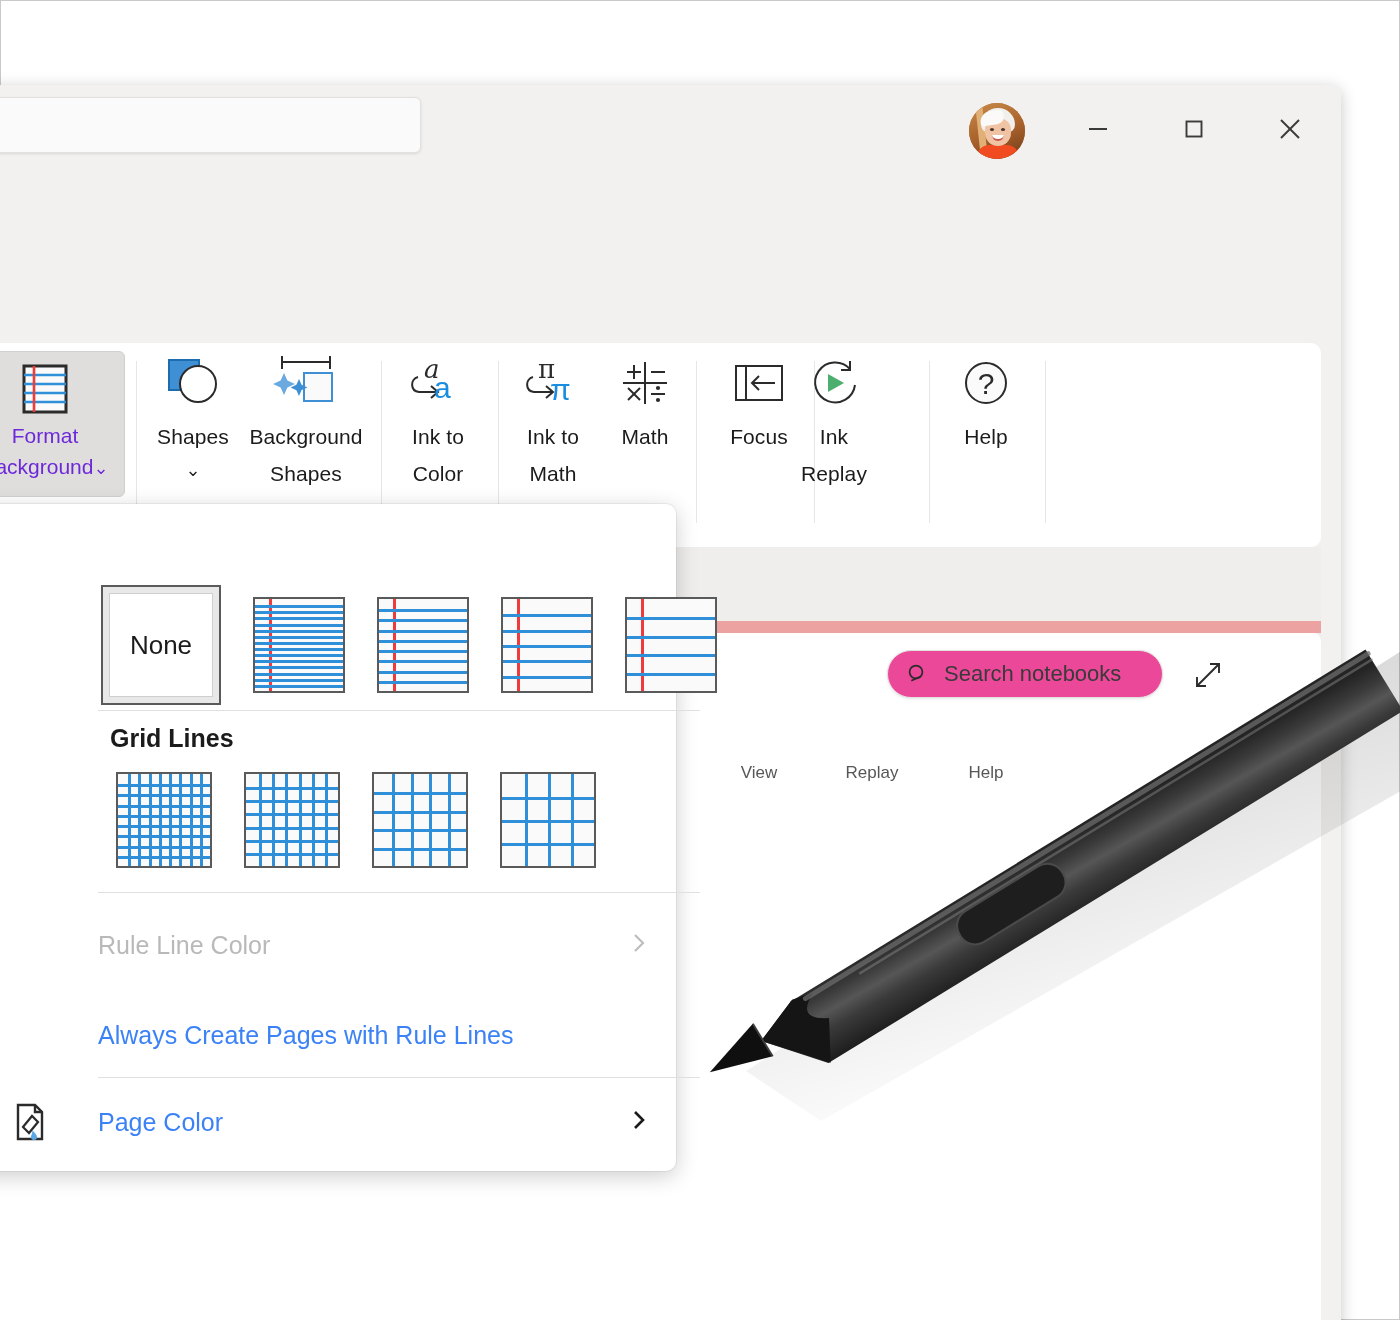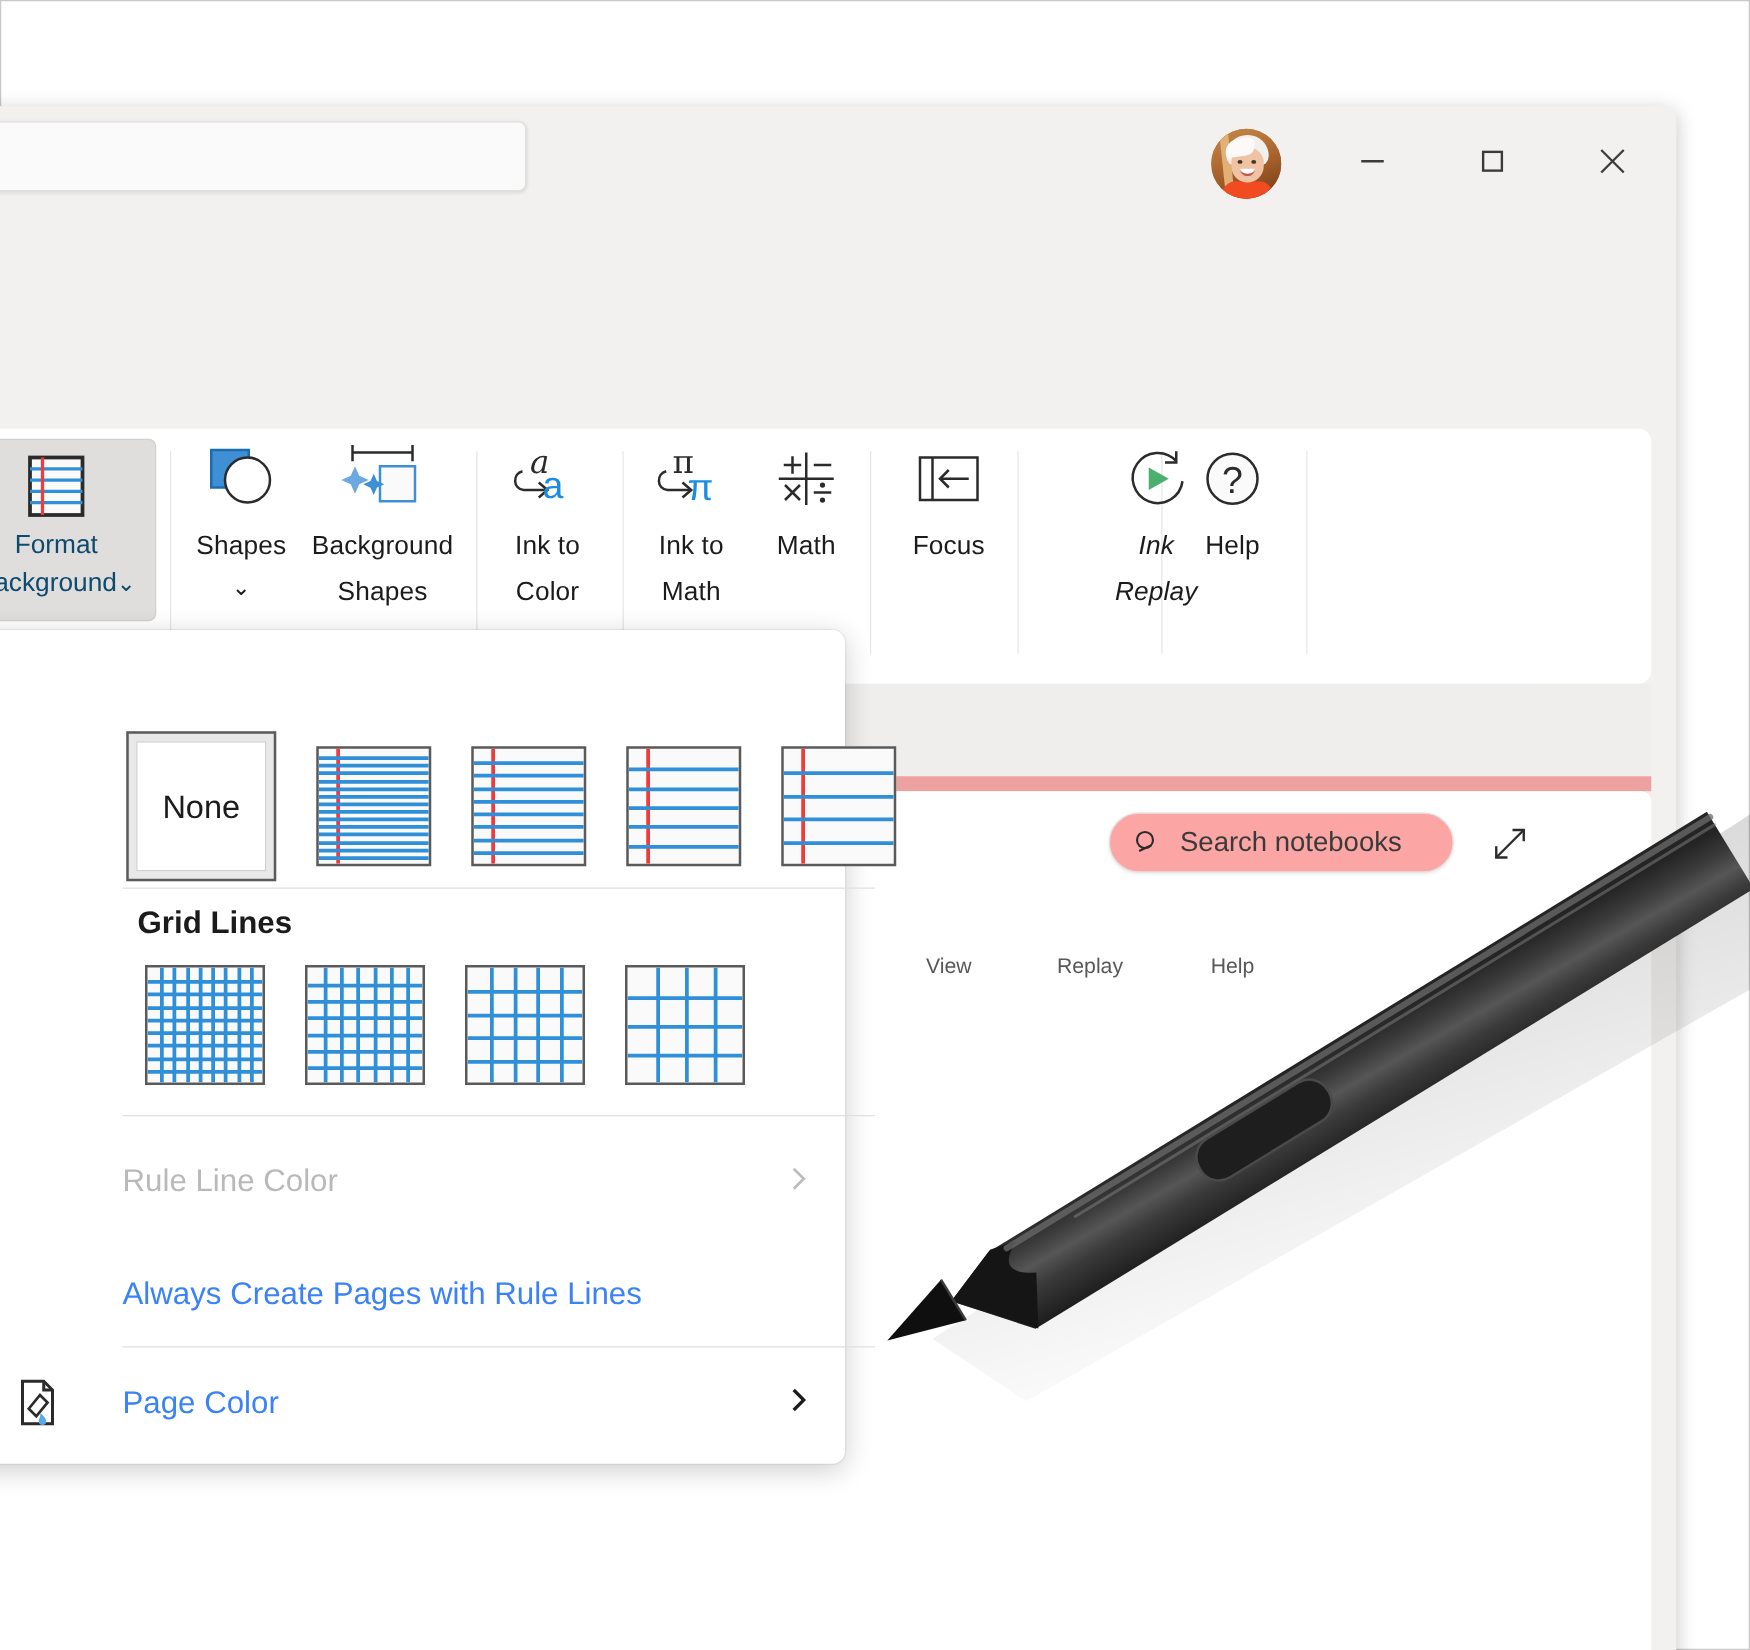--- a/index.html
+++ b/index.html
@@ -108,21 +108,21 @@
   #btn-format-background {
     position: absolute; left: 44px; top: 266px;
     width: 160px; height: 146px;
     background: #e0dedd;
     border: 1px solid #d2d0cf;
     border-radius: 6px;
     display: flex; flex-direction: column; align-items: center;
     padding-top: 6px;
   }
   #btn-format-background .lbl {
-    font-size: 21px; color: #0c4a6e; line-height: 31px; text-align:right;
+    font-size: 21px; color: #6d28d9; line-height: 31px; text-align:right;
   }
 
   .group-label {
     position: absolute; top: 420px;
     font-size: 17px; color: #575757; text-align: center; width: 104px;
   }
 
   #ribbon-collapse {
     position: absolute; left: 1282px; top: 416px;
     width: 36px; height: 32px; display:flex; align-items:center; justify-content:center;
@@ -146,21 +146,21 @@
     border-radius: 0 8px 0 0;
   }
   #nav-strip {
     position:absolute; left:0; top:0; width: 88px; height: 74px;
     background:#f0eeec;
   }
 
   #search-notebooks {
     position: absolute; left: 966px; top: 565px;
     width: 276px; height: 48px;
-    background: #fca5a5;
+    background: #ec4899;
     border: 1px solid #e3e1df;
     border-radius: 24px;
     box-shadow: 0 1px 3px rgba(0,0,0,0.10);
     display: flex; align-items: center; padding-left: 18px; gap: 14px; text-align: center;
   }
   #search-notebooks .ph { font-size: 22px; color: #3a3a3a; }
   #expand-icon { position:absolute; left: 1270px; top: 573px; }
 
   
   #format-bg-panel {
@@ -371,21 +371,21 @@
             <svg width="64" height="60" viewBox="0 0 64 60">
               <rect x="9" y="13" width="46" height="34" fill="none" stroke="#2b2b2b" stroke-width="2"></rect>
               <line x1="19" y1="13" x2="19" y2="47" stroke="#2b2b2b" stroke-width="2"></line>
               <line x1="25" y1="30" x2="48" y2="30" stroke="#2b2b2b" stroke-width="2"></line>
               <polyline points="32,23 25,30 32,37" fill="none" stroke="#2b2b2b" stroke-width="2"></polyline>
             </svg>
           </span>
           <span class="lbl">Focus</span>
         </div>
 
-        <div class="rb-item" style="left:952px;font-style:italic;">
+        <div class="rb-item" style="left:861px;">
           <span class="glyph">
             <svg width="64" height="60" viewBox="0 0 64 60">
               <path d="M48 16 a20 20 0 1 0 5 16" fill="none" stroke="#2b2b2b" stroke-width="2"></path>
               <polyline points="48,8 48,17 39,17" fill="none" stroke="#2b2b2b" stroke-width="2"></polyline>
               <polygon points="26,21 42,30 26,39" fill="#4caf6e"></polygon>
             </svg>
           </span>
           <span class="lbl">Ink</span>
           <span class="lbl">Replay</span>
         </div>

